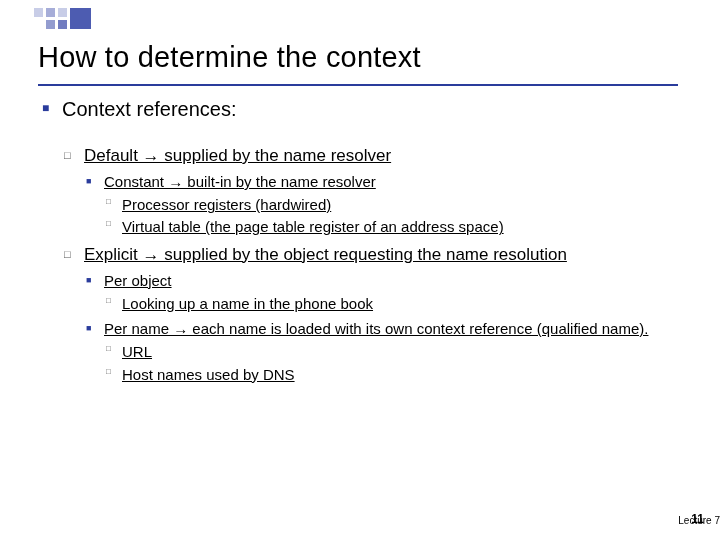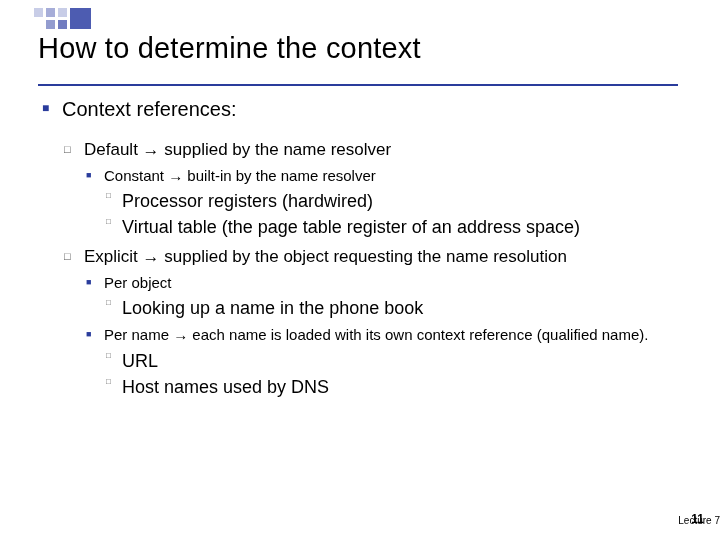--- a/index.html
+++ b/index.html
@@ -6,35 +6,35 @@
   html, body { width: 720px; height: 540px; background: #fff; font-family: Arial, Helvetica, sans-serif; color: #000; }
   .slide { position: relative; width: 720px; height: 540px; }
   .deco { position: absolute; left: 0; top: 0; width: 120px; height: 44px; }
   .deco .sq { position: absolute; background: #3a4aa8; }
   .sq1 { left: 34px; top: 8px;  width: 9px;  height: 9px;  opacity: .28; }
   .sq2 { left: 46px; top: 8px;  width: 9px;  height: 9px;  opacity: .45; }
   .sq3 { left: 58px; top: 8px;  width: 9px;  height: 9px;  opacity: .28; }
   .sq4 { left: 46px; top: 20px; width: 9px;  height: 9px;  opacity: .55; }
   .sq5 { left: 58px; top: 20px; width: 9px;  height: 9px;  opacity: .72; }
   .sq6 { left: 70px; top: 8px;  width: 21px; height: 21px; opacity: .9;  }
-  .title-wrap { position: absolute; left: 38px; top: 32px; right: 30px; }
+  .title-wrap { position: absolute; left: 38px; top: 41px; right: 30px; }
   .title { font-size: 29px; font-weight: 400; letter-spacing: .2px; }
   .rule { position: absolute; left: 38px; top: 84px; width: 640px; height: 2px; background: #2a3c9c; }
   .content { position: absolute; left: 40px; top: 96px; right: 30px; font-size: 14.5px; line-height: 1.35; }
   ul { list-style: none; }
   .lvl0 > li { padding-left: 22px; position: relative; margin-bottom: 8px; font-size: 20px; }
   .lvl0 > li::before { content: "■"; position: absolute; left: 2px; top: 4px; font-size: 12px; color: #2a3c9c; }
-  .lvl1 { margin-top: 16px; }
+  .lvl1 { margin-top: 22px; text-decoration: underline; }
   .lvl1 > li { padding-left: 22px; position: relative; margin-bottom: 6px; font-size: 17px; }
   .lvl1 > li::before { content: "□"; position: absolute; left: 2px; top: 3px; font-size: 11px; color: #555; }
   .lvl2 { margin-top: 4px; }
   .lvl2 > li { padding-left: 20px; position: relative; margin-bottom: 5px; font-size: 15px; }
   .lvl2 > li::before { content: "■"; position: absolute; left: 2px; top: 3px; font-size: 9px; color: #2a3c9c; }
   .lvl3 { margin-top: 3px; }
-  .lvl3 > li { padding-left: 18px; position: relative; margin-bottom: 2px; font-size: 18px; }
+  .lvl3 > li { padding-left: 18px; position: relative; margin-bottom: 2px; font-size: 15px; }
   .lvl3 > li::before { content: "□"; position: absolute; left: 2px; top: 2px; font-size: 8px; color: #555; }
   .footer-center { position: absolute; left: 0; right: 0; bottom: 14px; text-align: right; font-size: 10px; color: #000; }
   .footer-right  { position: absolute; right: 16px; bottom: 14px; font-size: 12px; font-weight: 700; }
 </style>
 </head>
 <body>
 <div class="slide">
 
   <div class="deco">
     <div class="sq sq1"></div>

